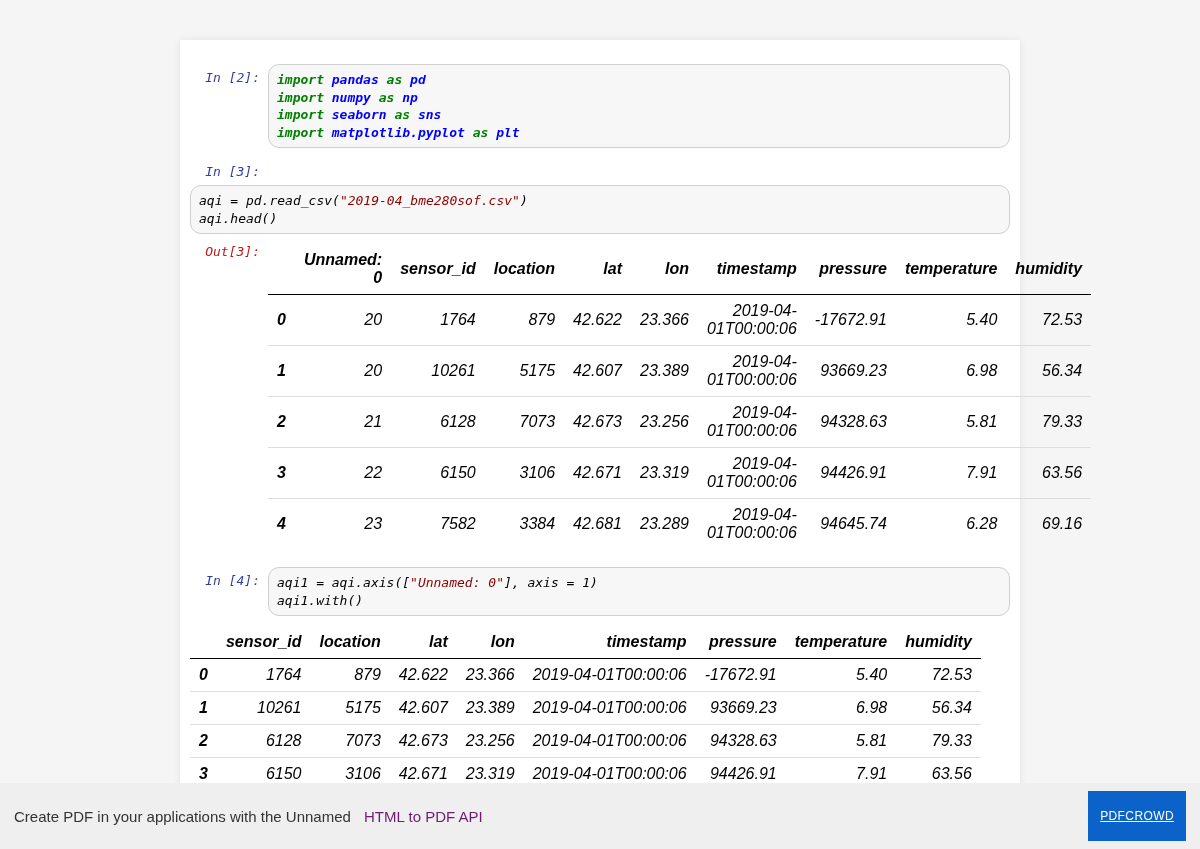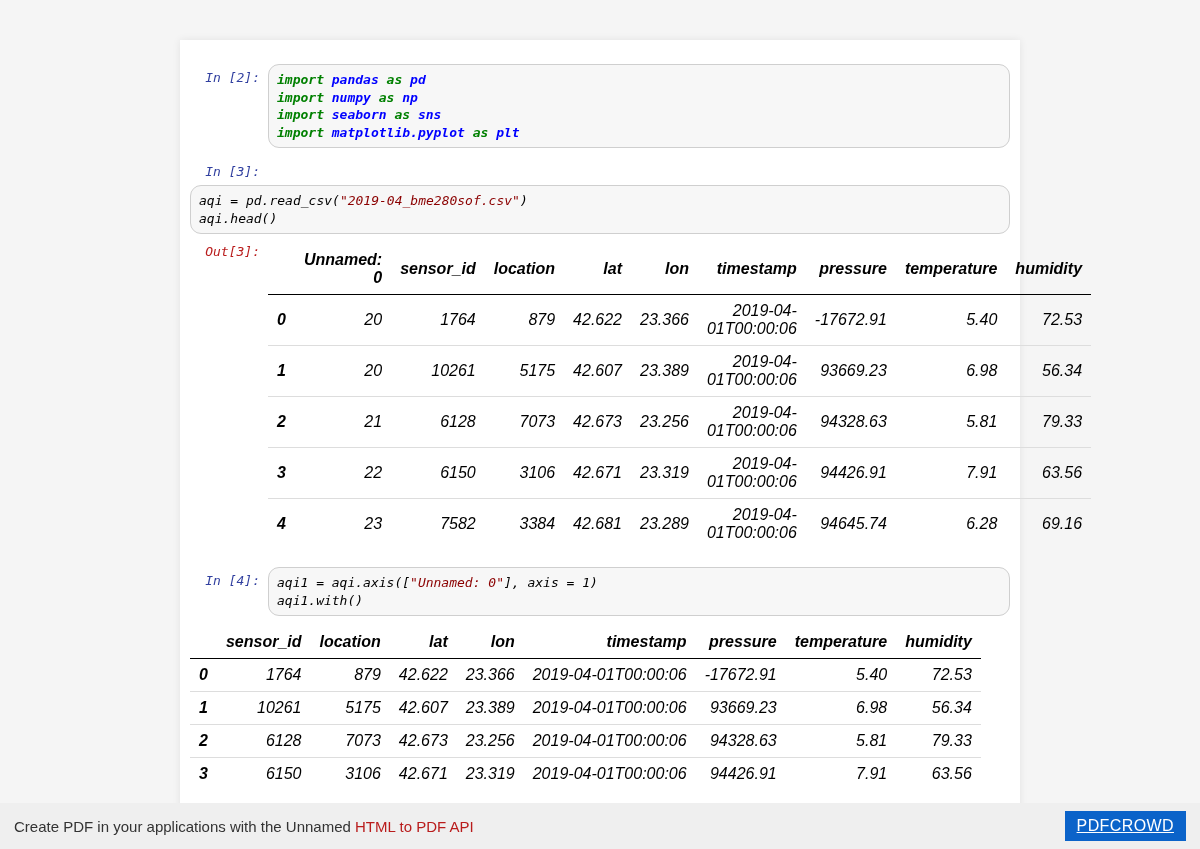--- a/index.html
+++ b/index.html
@@ -83,26 +83,26 @@
       left: 0;
       width: 1200px;
       background: #efefef;
       display: flex;
       justify-content: space-between;
       align-items: center;
       padding: 8px 14px;
       font-size: 15px;
     }
     .footer-left { color: #333; }
-    .footer-link { color: #b91c1c; text-decoration: none; }
+    .footer-link { color: #701a75; text-decoration: none; margin-left: 9px; }
     .footer-badge {
       background: #0b63c9;
       color: #fff;
-      padding: 6px 12px;
-      font-size: 16px;
+      padding: 18px 12px;
+      font-size: 12px;
       letter-spacing: 0.4px;
     }
   </style>
 </head>
 <body>
 
 <div class="page">
   <div class="notebook">
 
     <div class="cell">

